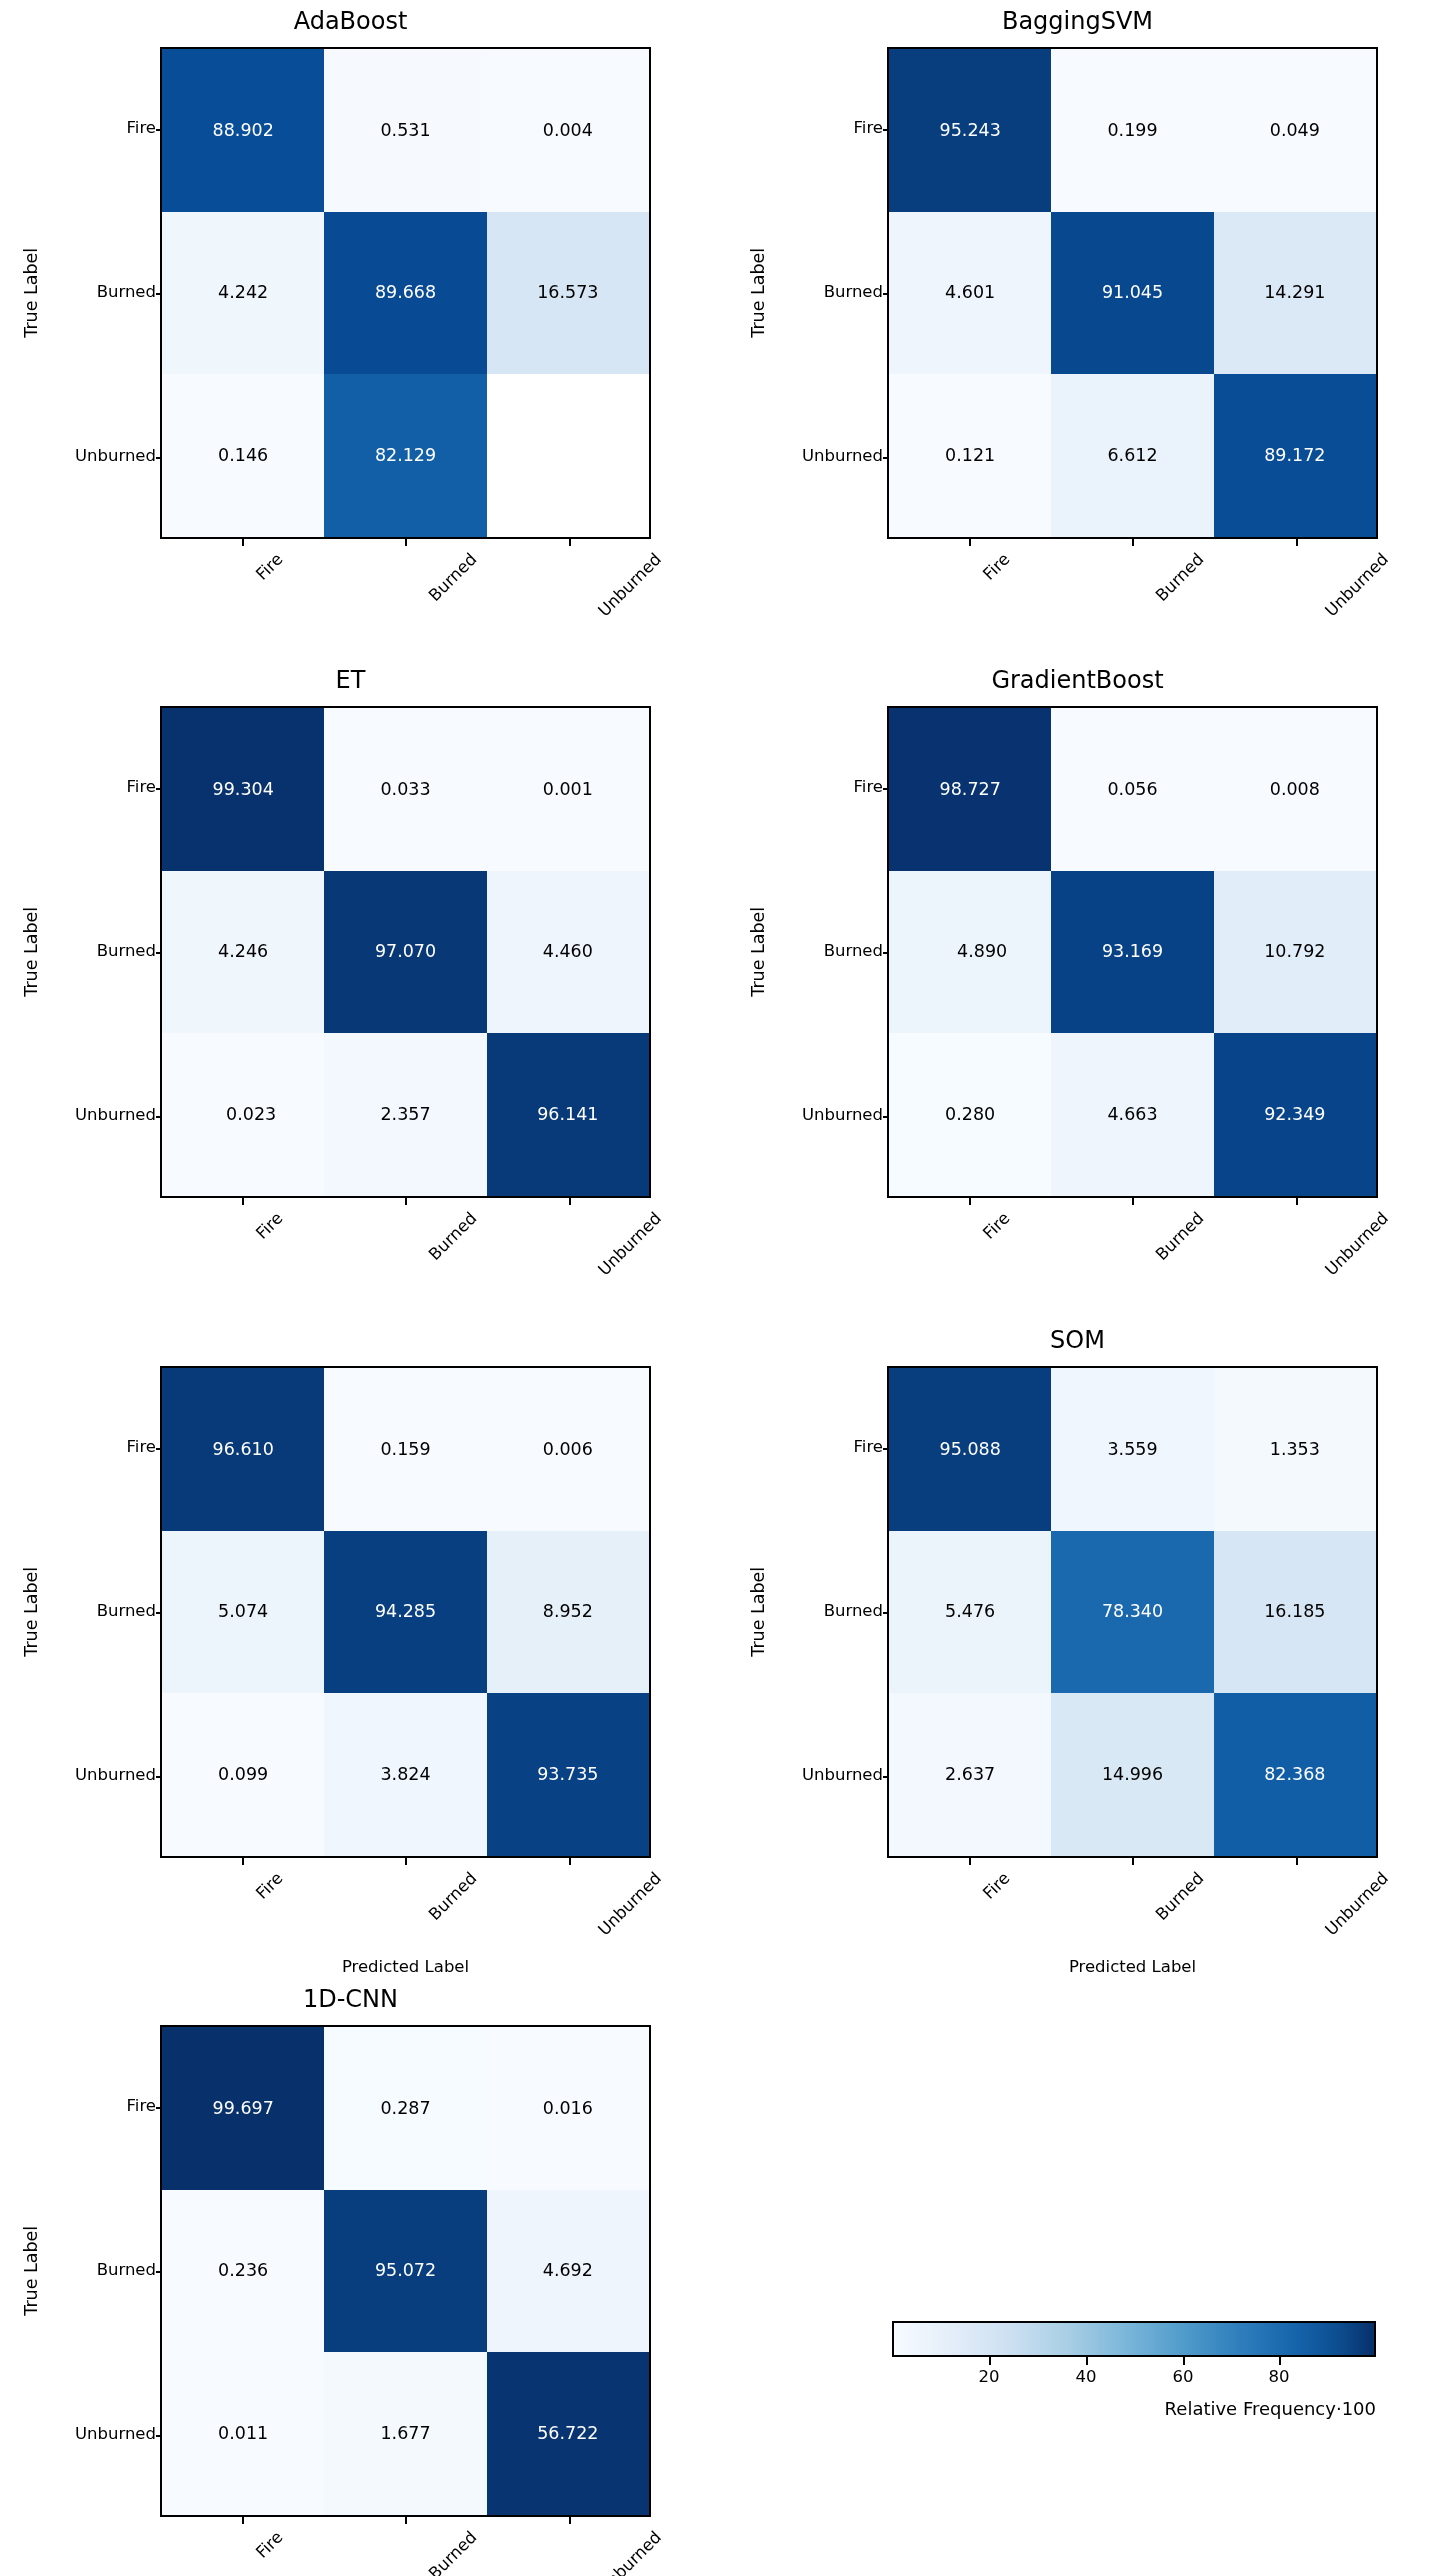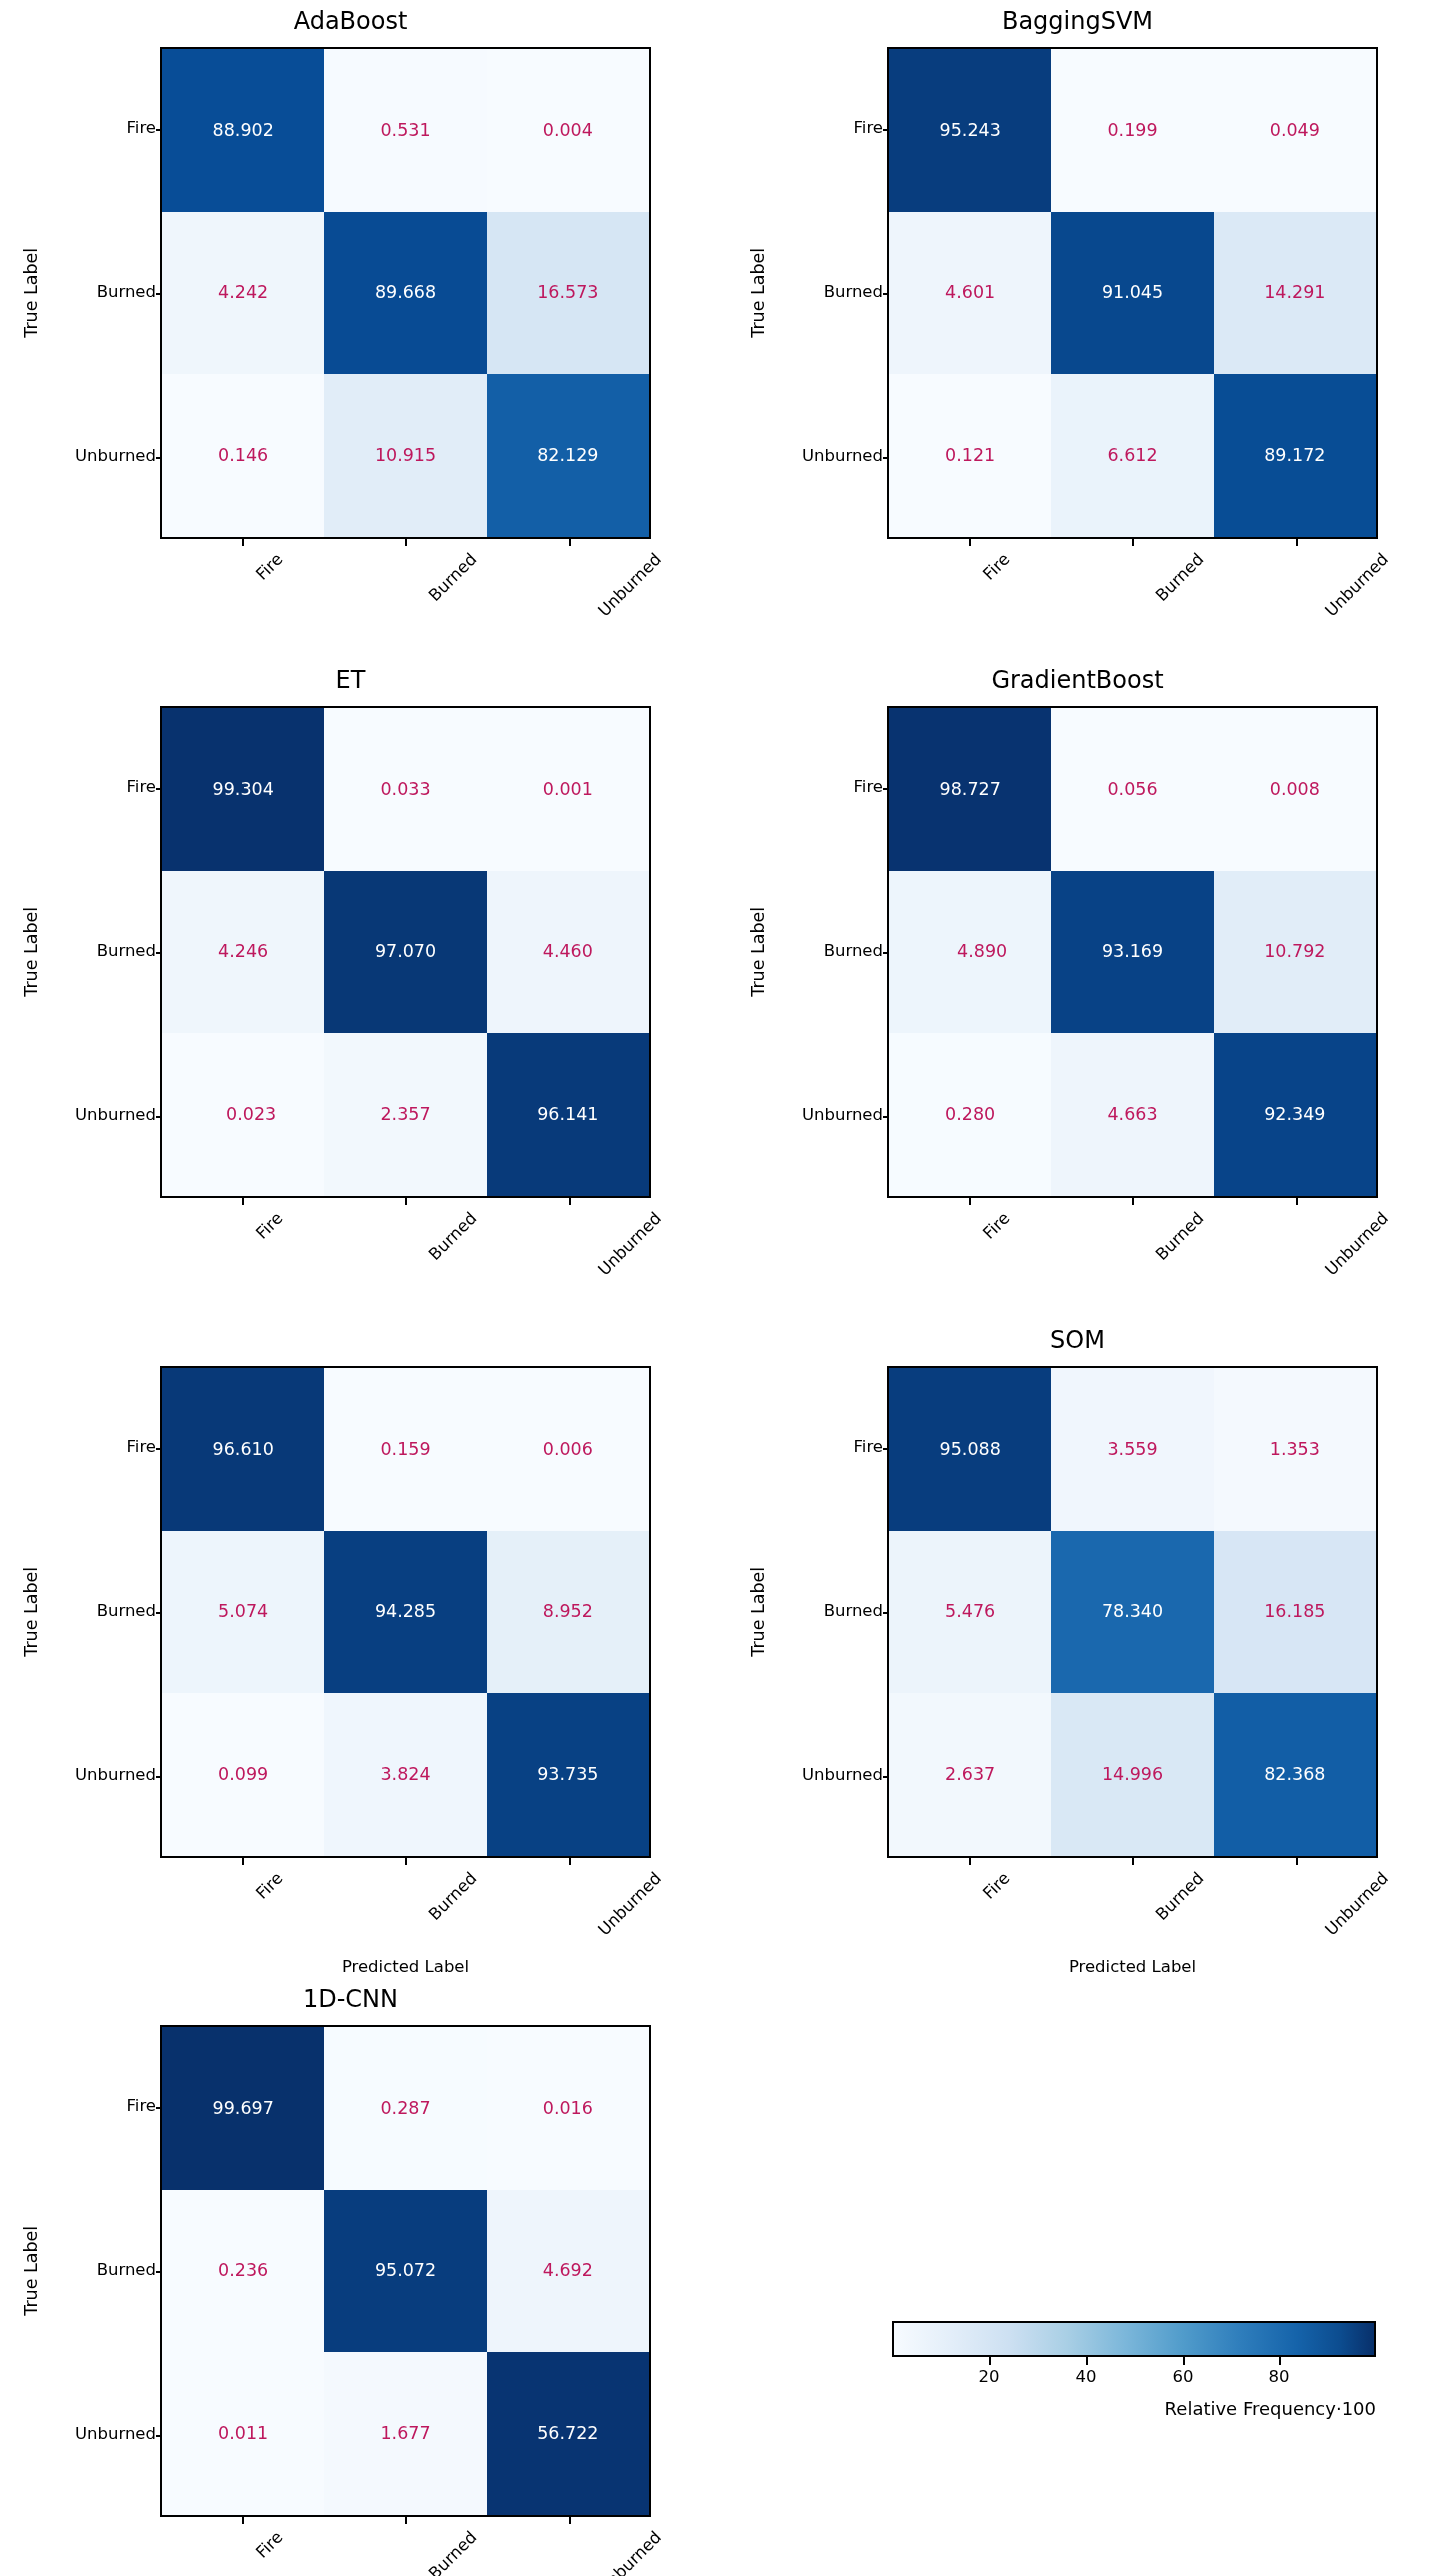--- a/index.html
+++ b/index.html
@@ -28,21 +28,21 @@
     position:absolute;left:160px;top:47px;
     width:491px;height:492px;
     border:2.1px solid #000;box-sizing:border-box;
     display:grid;grid-template-columns:repeat(3,1fr);grid-template-rows:repeat(3,1fr);
   }
   .cell{
     display:flex;align-items:center;justify-content:center;
     font-size:17.5px;line-height:1;
   }
   .cell.dark{color:#ffffff;}
-  .cell.light{color:#be185d;}
+  .cell.light{color:#000000;}
 
   .ylabel{
     position:absolute;left:19.6px;top:47px;height:492px;
     width:24px;display:flex;align-items:center;justify-content:center;
   }
   .ylabel span{
     transform:rotate(-90deg);white-space:nowrap;font-size:17.5px;line-height:1;
   }
 
   .ytick{
@@ -103,21 +103,20 @@
         <div class="ytick-mark" style="top: 410px;"></div>
       </div>
       <div class="matrix">
         <div class="cell dark" style="background: rgb(8, 77, 151);">88.902</div>
         <div class="cell light" style="background: rgb(246, 250, 255);">0.531</div>
         <div class="cell light" style="background: rgb(247, 251, 255);">0.004</div>
         <div class="cell light" style="background: rgb(239, 246, 252);">4.242</div>
         <div class="cell dark" style="background: rgb(8, 75, 148);">89.668</div>
         <div class="cell light" style="background: rgb(214, 230, 244);">16.573</div>
         <div class="cell light" style="background: rgb(247, 251, 255);">0.146</div>
-        <div class="cell light" style="background: rgb(225, 237, 248);">10.915</div>
         <div class="cell dark" style="background: rgb(19, 95, 167);">82.129</div>
       </div>
       <div class="xticks">
         <div class="xtick-mark" style="left: 82px;"></div>
         <div class="xtick-lab" style="left: 85px;">Fire</div>
         <div class="xtick-mark" style="left: 245px;"></div>
         <div class="xtick-lab" style="left: 249px;">Burned</div>
         <div class="xtick-mark" style="left: 409px;"></div>
         <div class="xtick-lab" style="left: 412px;">Unburned</div>
       </div>

